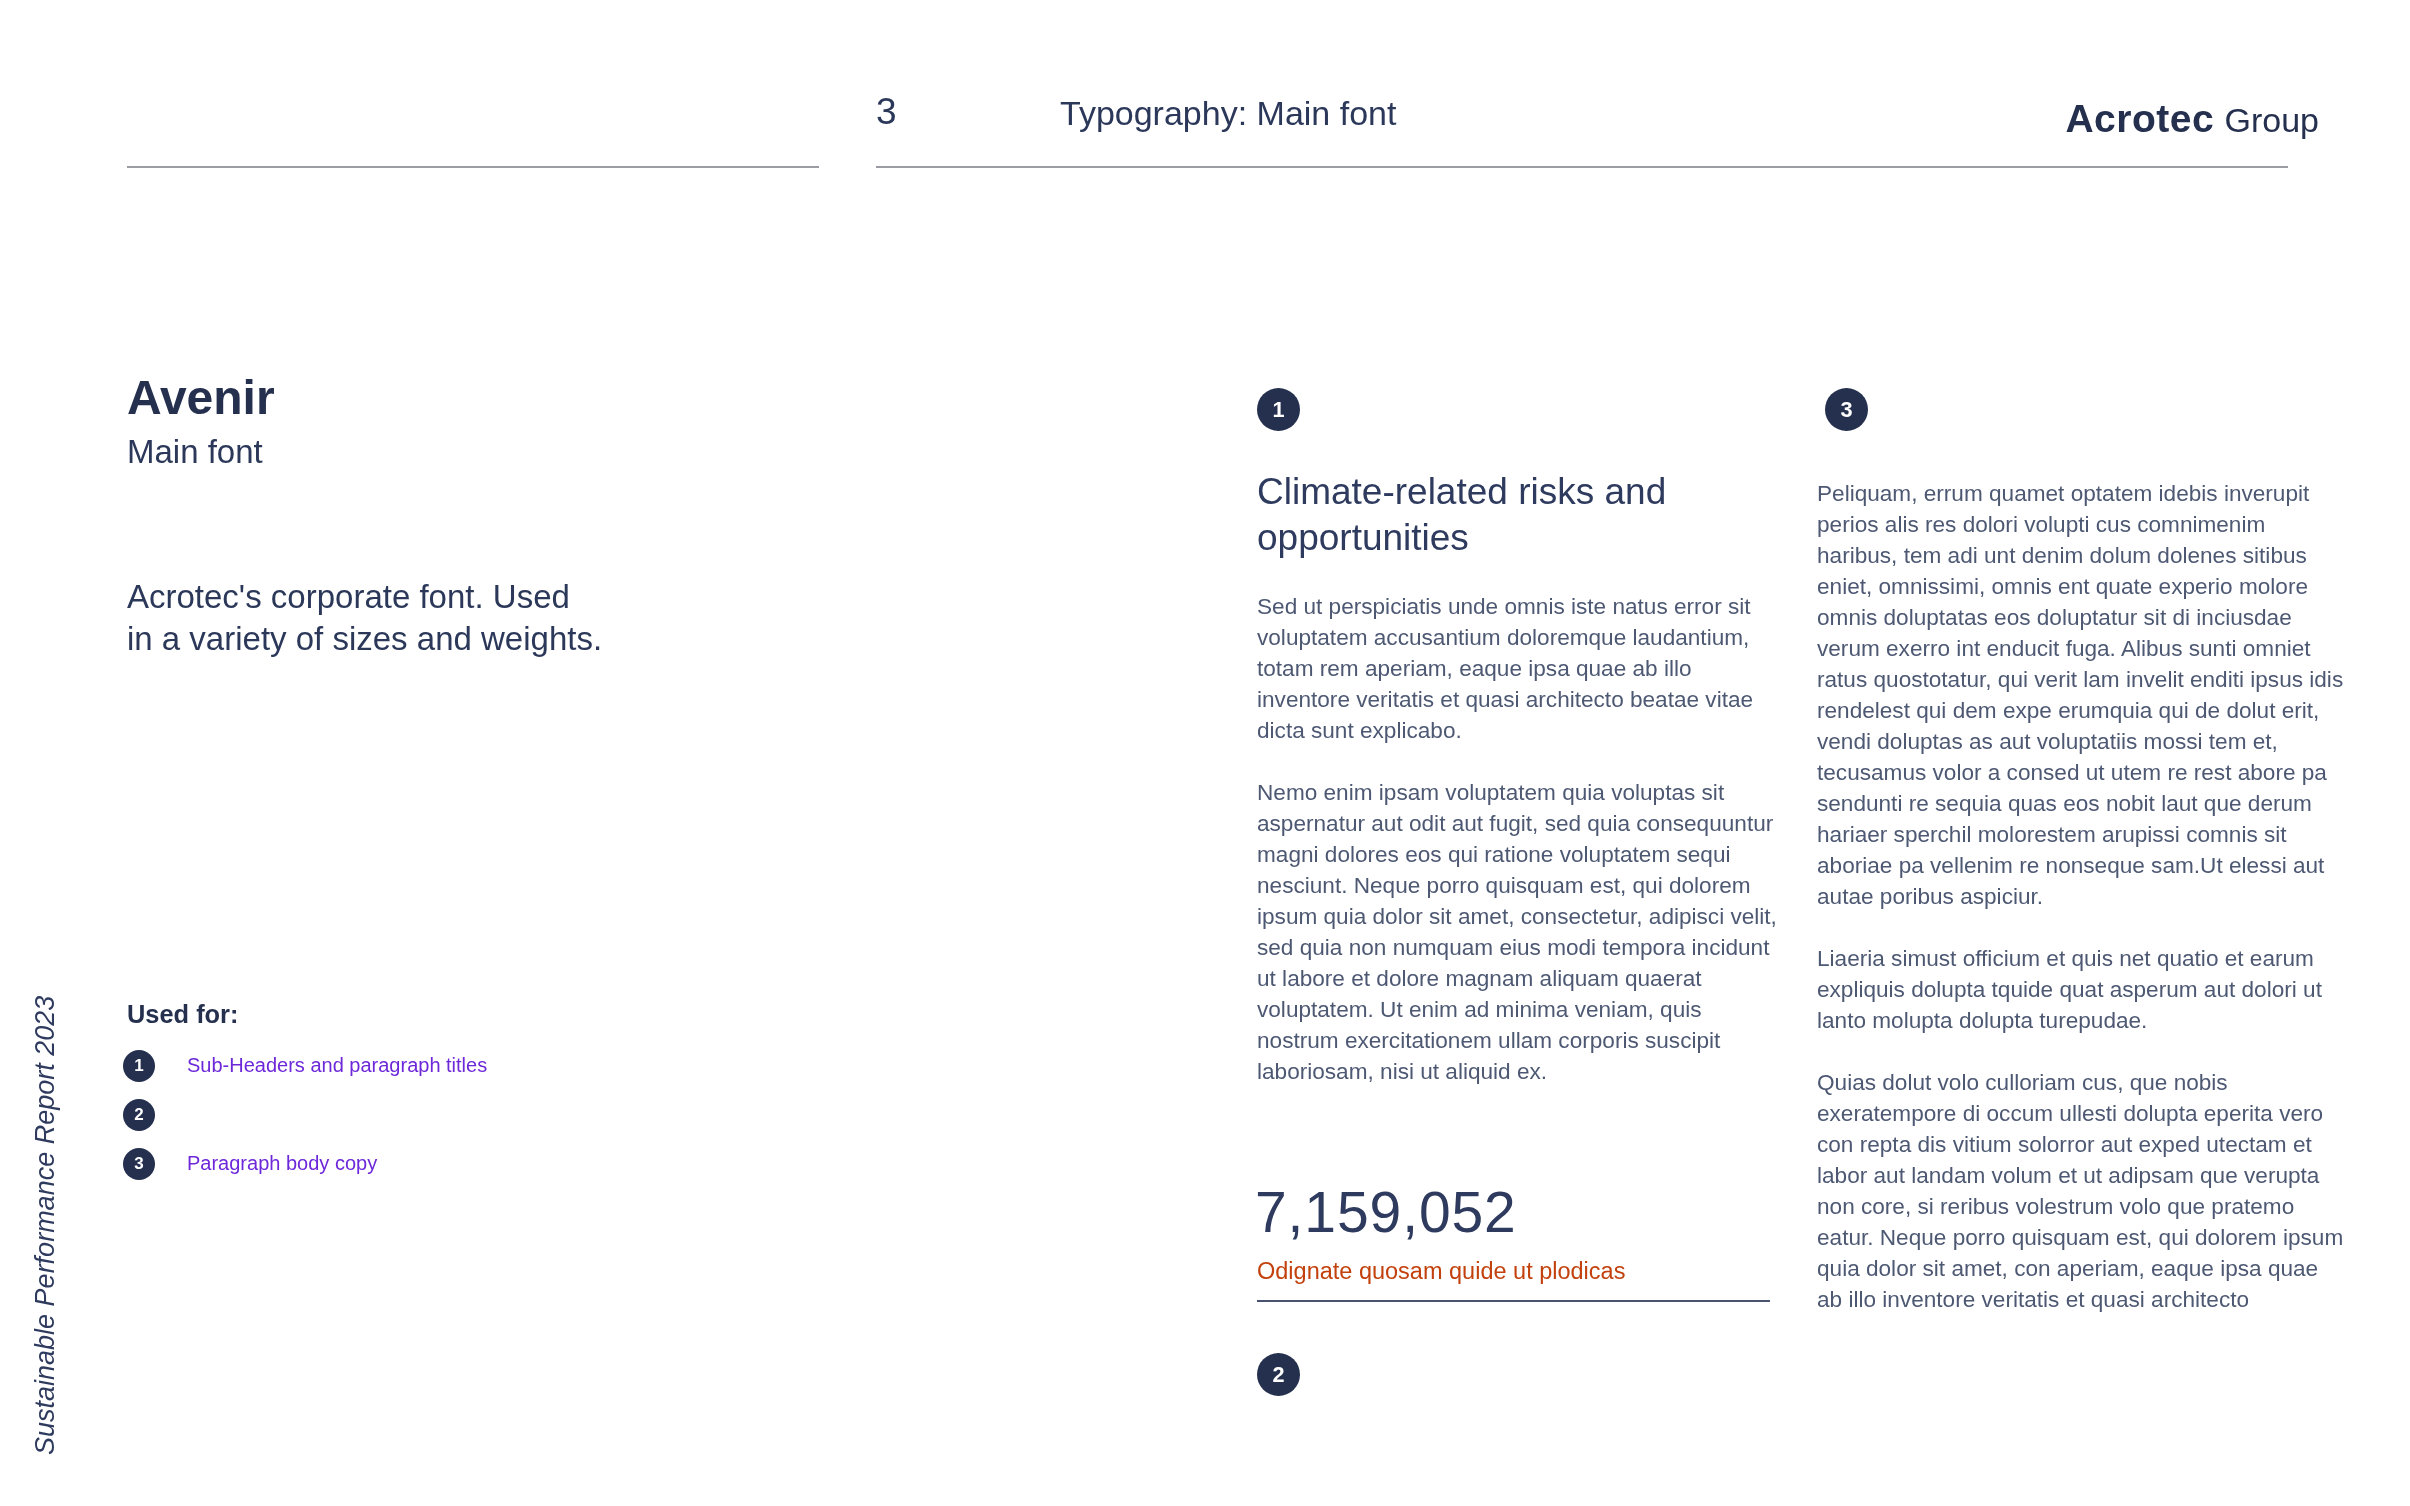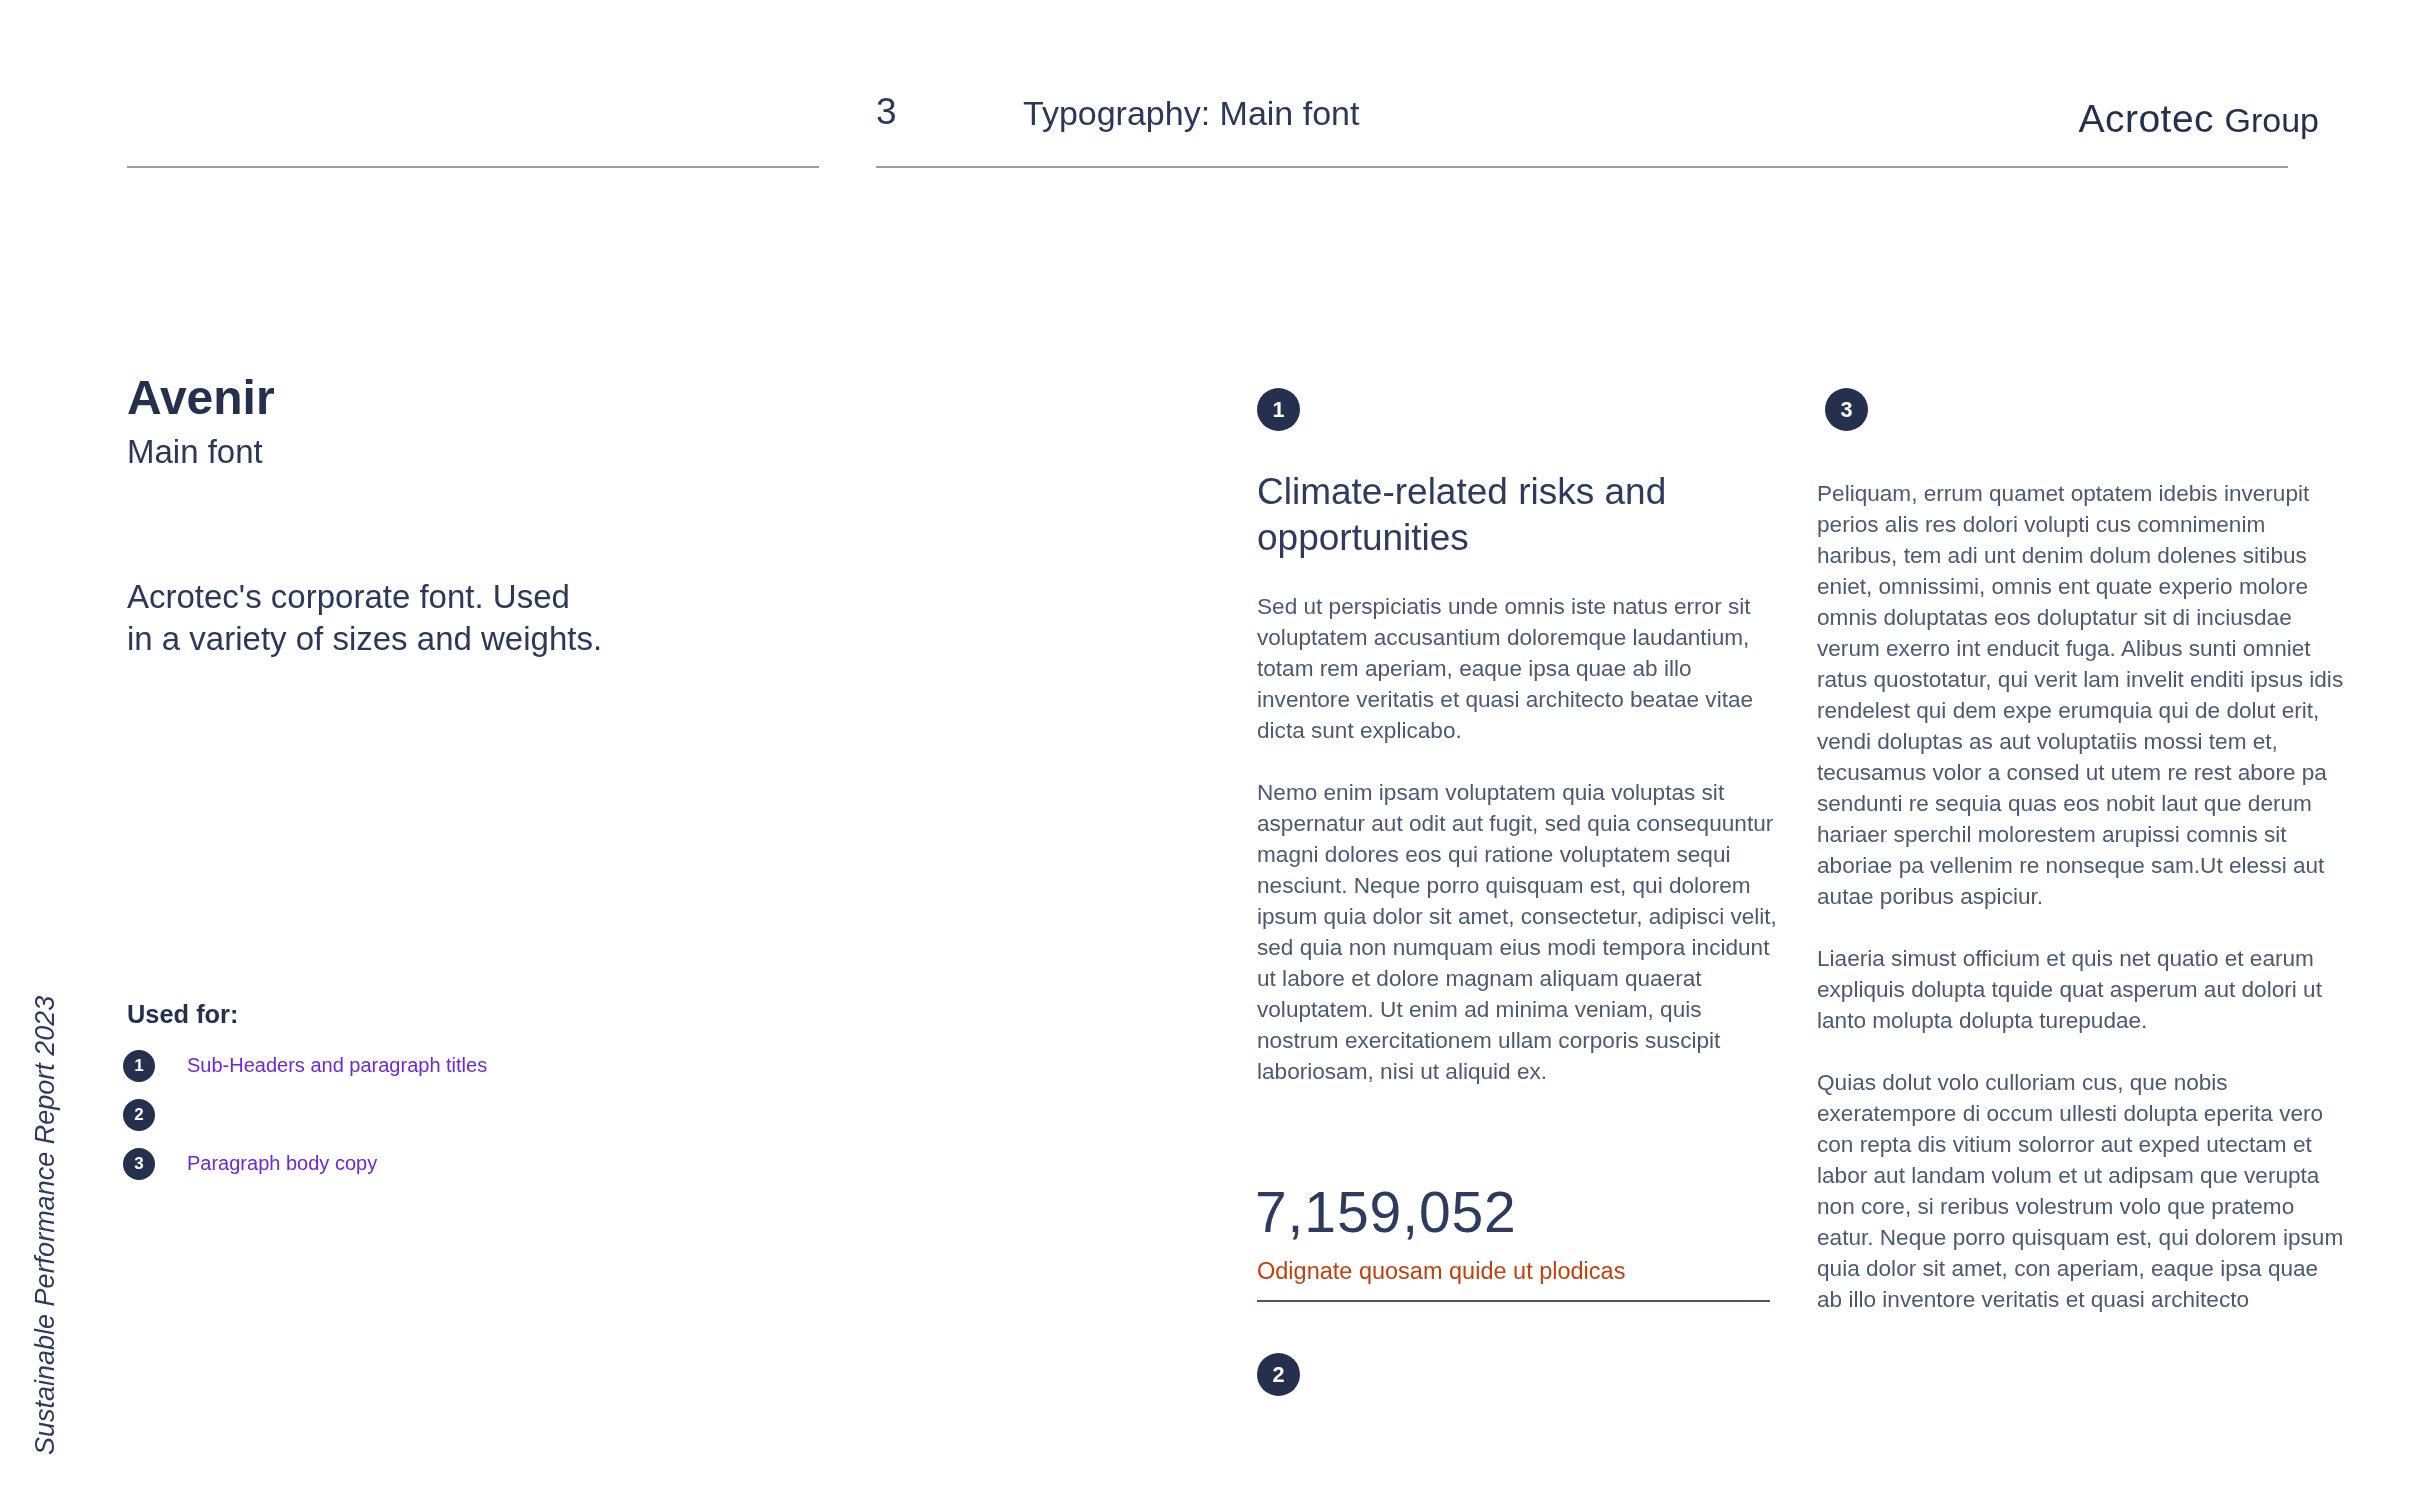--- a/index.html
+++ b/index.html
@@ -18,28 +18,28 @@
     font-size: 33px; font-weight: 400; color: #2b3859; letter-spacing: 0.2px;
   }
   .rule { position: absolute; height: 1.9px; background: #9b9ba3; }
   .rule-left  { left: 127px;  top: 166px; width: 692px; }
   .rule-right { left: 876px;  top: 166px; width: 1412px; }
   .page-number {
     position: absolute; left: 876px; top: 91px;
     font-size: 37px; font-weight: 400; color: #2b3859;
   }
   .section-title {
-    position: absolute; left: 1023px; top: 94px;
+    position: absolute; left: 1060px; top: 94px;
     font-size: 34px; font-weight: 400; color: #2b3859;
   }
   .logo {
     position: absolute; right: 92px; top: 97px;
     display: flex; align-items: baseline;
   }
-  .logo-brand { font-size: 39px; font-weight: 400; color: #25304f; letter-spacing: 0.5px; }
+  .logo-brand { font-size: 39px; font-weight: 700; color: #25304f; letter-spacing: 0.5px; }
   .logo-suffix { font-size: 34px; font-weight: 400; color: #25304f; margin-left: 10.4px; }
 
   
   .vertical-note {
     position: absolute; left: 30px; top: 1455px;
     transform: rotate(-90deg); transform-origin: 0 0;
     font-size: 27px; font-style: italic; color: #2e3b5e; white-space: nowrap;
   }
 
   

